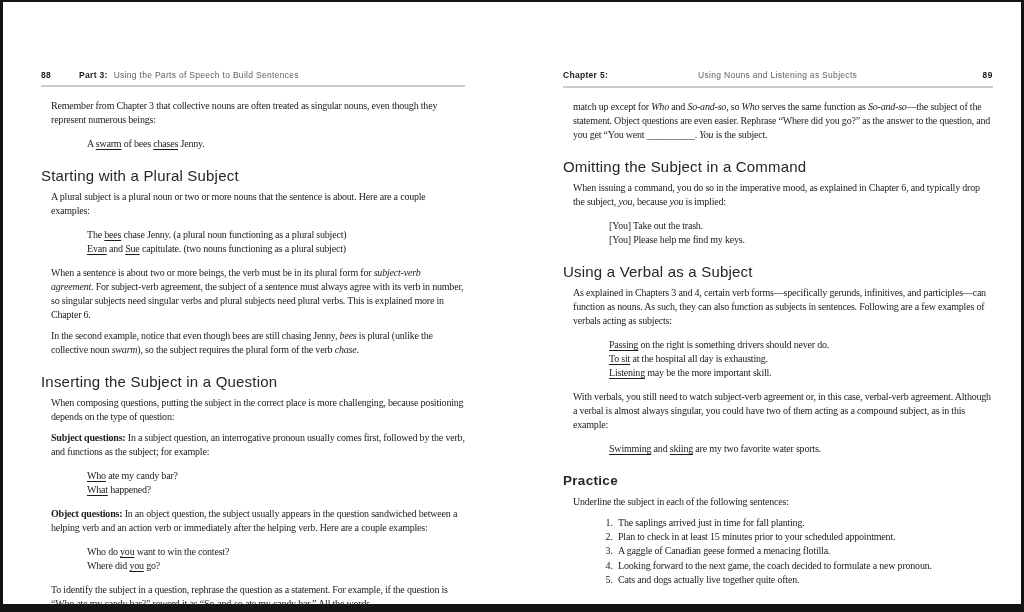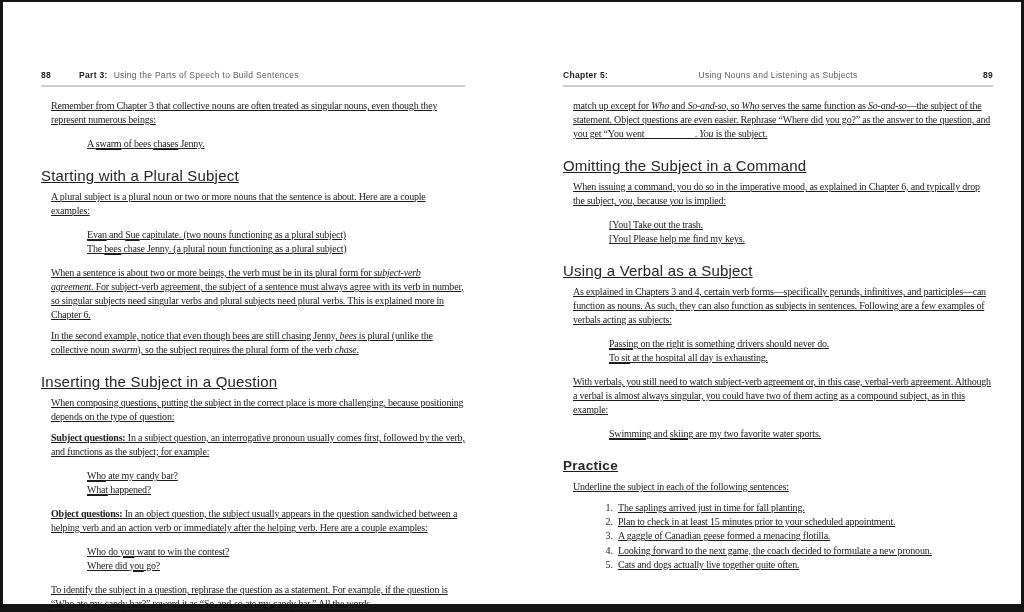--- a/index.html
+++ b/index.html
@@ -17,29 +17,28 @@
 
   .running-header{
     font-family:"Liberation Sans","DejaVu Sans",sans-serif;
     font-size:8.5px; letter-spacing:.3px; color:var(--muted);
     display:flex; align-items:baseline; gap:6px;
   }
   .running-header .pgnum{font-weight:bold; color:var(--ink);}
   .running-header .lbl{font-weight:bold; color:var(--ink);margin-top:40px;}
   .page-left .running-header .pgnum{margin-right:22px;}
   .page-right .running-header{justify-content:space-between;}
-  .page-right .running-header .pgnum{margin-left:35px;}
+  .page-right .running-header .pgnum{margin-left:35px;font-family:Liberation Mono, monospace;}
   .header-rule{height:2px; background:var(--rule); margin-top:5px;}
 
   .page-body{
     margin-top:12px;
     font-family:"Liberation Serif","DejaVu Serif",serif;
     font-size:10px; line-height:14px; letter-spacing:-0.2px;
     color:var(--ink);
-    text-decoration:underline;
   }
   .body-para{margin:7px 0; padding-left:10px;}
   .example-block{margin:10px 0; padding-left:46px;}
   .example-line{line-height:14px;}
   .section-heading{
     font-family:"Liberation Sans","DejaVu Sans",sans-serif;
     font-size:15px; font-weight:400; letter-spacing:.2px;
     color:#262626; margin:18px 0 6px 0;
   }
   .section-heading.lvl-b{font-size:13.5px; font-weight:bold; letter-spacing:.3px;}
@@ -62,22 +61,22 @@
     </div>
     <div class="header-rule"></div>
     <div class="page-body">
         <p class="body-para"><span class="seg">Remember from Chapter 3 that collective nouns are often treated as singular nouns, even though they represent numerous beings:</span></p>
         <div class="example-block">
           <div class="example-line"><span class="seg">A </span><span class="seg un">swarm</span><span class="seg"> of bees </span><span class="seg un">chases</span><span class="seg"> Jenny.</span></div>
         </div>
         <h2 class="section-heading">Starting with a Plural Subject</h2>
         <p class="body-para"><span class="seg">A plural subject is a plural noun or two or more nouns that the sentence is about. Here are a couple examples:</span></p>
         <div class="example-block">
+          <div class="example-line"><span class="seg">The </span><span class="seg un">bees</span><span class="seg"> chase Jenny. (a plural noun functioning as a plural subject)</span></div>
           <div class="example-line"><span class="seg un">Evan</span><span class="seg"> and </span><span class="seg un">Sue</span><span class="seg"> capitulate. (two nouns functioning as a plural subject)</span></div>
-          <div class="example-line"><span class="seg">The </span><span class="seg un">bees</span><span class="seg"> chase Jenny. (a plural noun functioning as a plural subject)</span></div>
         </div>
         <p class="body-para"><span class="seg">When a sentence is about two or more beings, the verb must be in its plural form for </span><span class="seg it">subject-verb agreement</span><span class="seg">. For subject-verb agreement, the subject of a sentence must always agree with its verb in number, so singular subjects need singular verbs and plural subjects need plural verbs. This is explained more in Chapter 6.</span></p>
         <p class="body-para"><span class="seg">In the second example, notice that even though bees are still chasing Jenny, </span><span class="seg it">bees</span><span class="seg"> is plural (unlike the collective noun </span><span class="seg it">swarm</span><span class="seg">), so the subject requires the plural form of the verb </span><span class="seg it">chase</span><span class="seg">.</span></p>
         <h2 class="section-heading">Inserting the Subject in a Question</h2>
         <p class="body-para"><span class="seg">When composing questions, putting the subject in the correct place is more challenging, because positioning depends on the type of question:</span></p>
         <p class="body-para"><span class="seg bd">Subject questions:</span><span class="seg"> In a subject question, an interrogative pronoun usually comes first, followed by the verb, and functions as the subject; for example:</span></p>
         <div class="example-block">
           <div class="example-line"><span class="seg un">Who</span><span class="seg"> ate my candy bar?</span></div>
           <div class="example-line"><span class="seg un">What</span><span class="seg"> happened?</span></div>
         </div>
@@ -103,20 +102,21 @@
         <p class="body-para"><span class="seg">When issuing a command, you do so in the imperative mood, as explained in Chapter 6, and typically drop the subject, </span><span class="seg it">you</span><span class="seg">, because </span><span class="seg it">you</span><span class="seg"> is implied:</span></p>
         <div class="example-block">
           <div class="example-line"><span class="seg">[You] Take out the trash.</span></div>
           <div class="example-line"><span class="seg">[You] Please help me find my keys.</span></div>
         </div>
         <h2 class="section-heading">Using a Verbal as a Subject</h2>
         <p class="body-para"><span class="seg">As explained in Chapters 3 and 4, certain verb forms—specifically gerunds, infinitives, and participles—can function as nouns. As such, they can also function as subjects in sentences. Following are a few examples of verbals acting as subjects:</span></p>
         <div class="example-block">
           <div class="example-line"><span class="seg un">Passing</span><span class="seg"> on the right is something drivers should never do.</span></div>
           <div class="example-line"><span class="seg un">To sit</span><span class="seg"> at the hospital all day is exhausting.</span></div>
+          <div class="example-line"><span class="seg un">Listening</span><span class="seg"> may be the more important skill.</span></div>
         </div>
         <p class="body-para"><span class="seg">With verbals, you still need to watch subject-verb agreement or, in this case, verbal-verb agreement. Although a verbal is almost always singular, you could have two of them acting as a compound subject, as in this example:</span></p>
         <div class="example-block">
           <div class="example-line"><span class="seg un">Swimming</span><span class="seg"> and </span><span class="seg un">skiing</span><span class="seg"> are my two favorite water sports.</span></div>
         </div>
         <h2 class="section-heading lvl-b">Practice</h2>
         <p class="body-para"><span class="seg">Underline the subject in each of the following sentences:</span></p>
         <ol class="practice-list">
           <li>The saplings arrived just in time for fall planting.</li>
           <li>Plan to check in at least 15 minutes prior to your scheduled appointment.</li>

